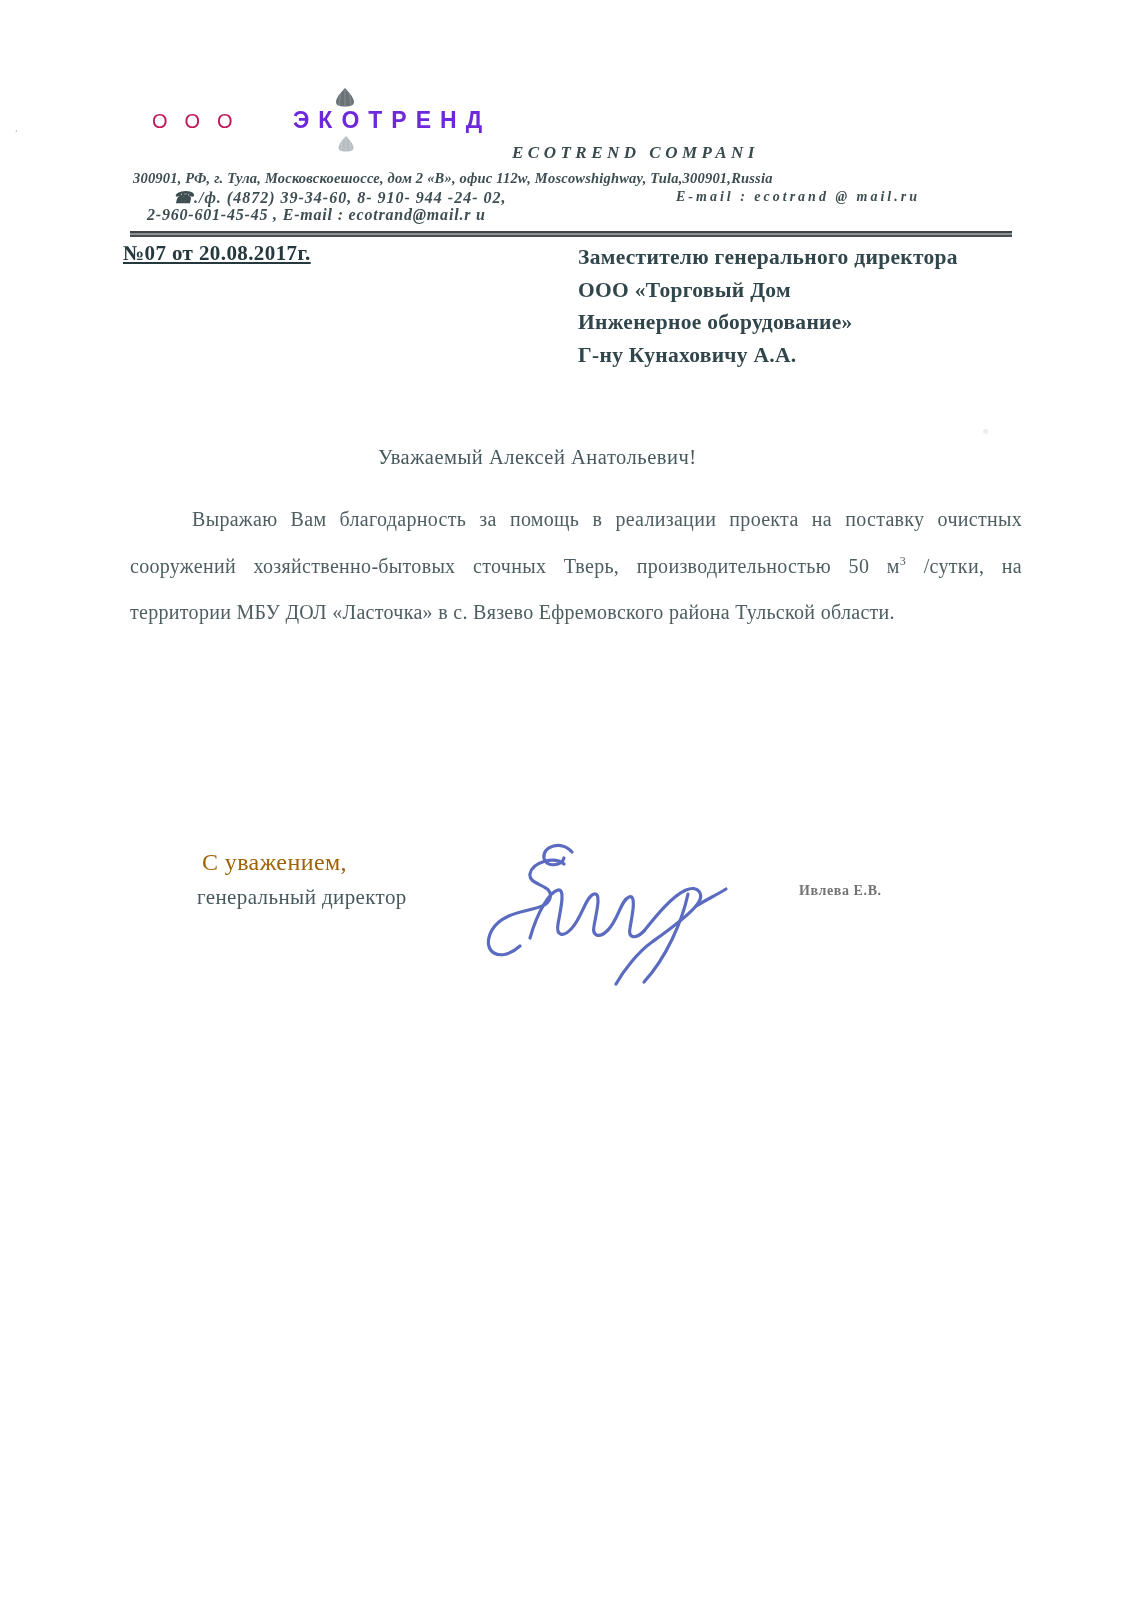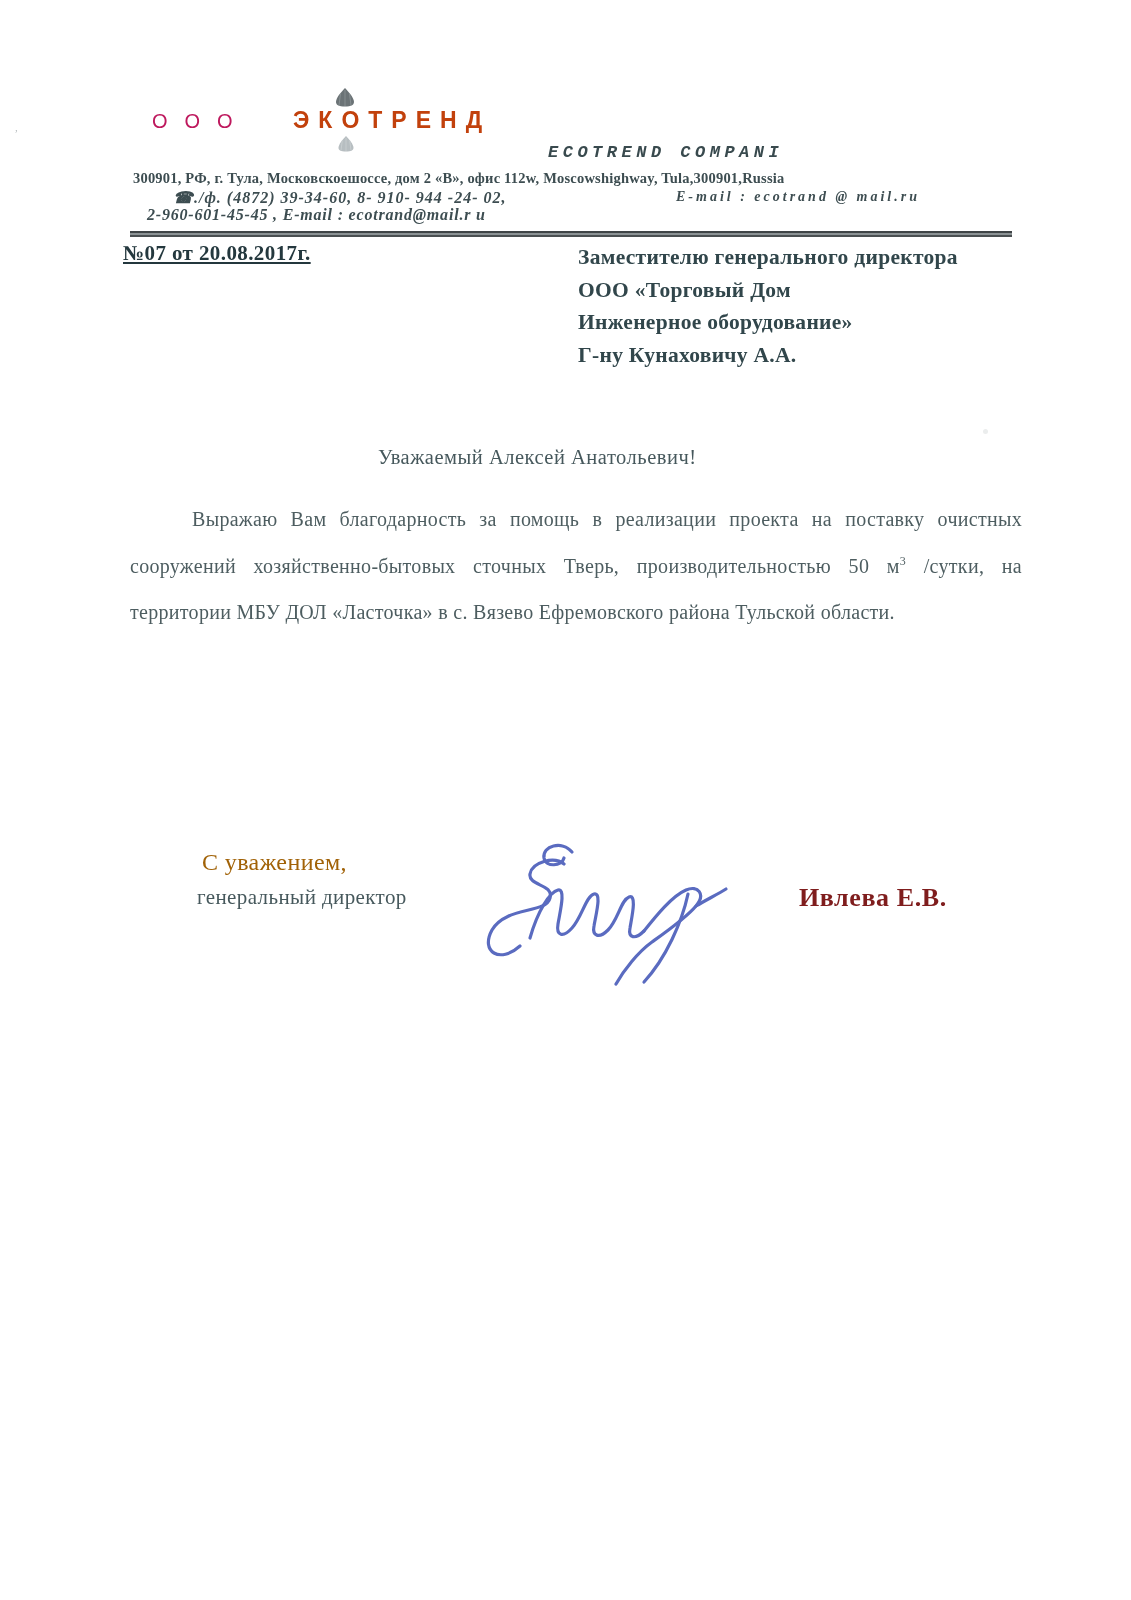--- a/index.html
+++ b/index.html
@@ -16,35 +16,34 @@
   .logo-ooo{
     left:152px;top:110px;
     font-family:"Liberation Sans", sans-serif;
     font-size:20px;letter-spacing:17px;
     color:#be185d;font-weight:500;
   }
   .logo-name{
     left:293px;top:107px;
     font-family:"Liberation Sans", sans-serif;
     font-size:23px;letter-spacing:9px;
-    color:#c2410c;font-weight:600;
+    color:#6d28d9;font-weight:600;
   }
   .shell-top{left:333px;top:87px;width:24px;height:20px;}
   .shell-bottom{left:336px;top:135px;width:20px;height:17px;}
   .company-en{
     left:512px;top:143px;
-    font-family:Liberation Mono, monospace;
+    font-family:Liberation Serif, serif;
     font-style:italic;font-weight:bold;
     font-size:17px;letter-spacing:4.5px;
     color:#394a4e;
-    margin-left:36px;
   }
   .hdr-address{
     left:133px;top:170px;
-    font-weight:bold;
+    font-style:italic;font-weight:bold;
     font-size:14.5px;color:#3d4d51;letter-spacing:.2px;
   }
   .hdr-phone1{
     left:133px;top:188px;
     font-style:italic;font-weight:bold;
     font-size:16px;color:#3d4d51;letter-spacing:1px;margin-left:40px;
   }
   .hdr-email-right{
     left:676px;top:189px;
     font-style:italic;font-weight:bold;
@@ -84,21 +83,21 @@
   }
   .body-text p{
     margin:0;text-align:justify;text-indent:62px;
   }
   .body-text p + p{margin-top:8px;}
   .body-text sup{font-size:12px;line-height:0;}
   
   .close-1{left:202px;top:849px;font-size:24px;color:#a16207;letter-spacing:.4px;}
   .close-2{left:197px;top:885px;font-size:21px;color:#46585c;letter-spacing:.4px;}
   .signature{left:466px;top:836px;width:270px;height:150px;}
-  .signer{left:799px;top:883px;font-size:26px;font-weight:bold;color:#7f1d1d;letter-spacing:.6px;}
+  .signer{left:799px;top:883px;font-size:14px;font-weight:bold;color:#737373;letter-spacing:.6px;}
   
   .artifact-1{left:15px;top:121px;font-size:11px;color:#b4babc;}
   .artifact-2{left:983px;top:429px;width:5px;height:5px;background:#ebeded;border-radius:50%;}
 </style>
 </head>
 <body>
 
 <div class="page">
 
   <div class="abs artifact-1">,</div>

